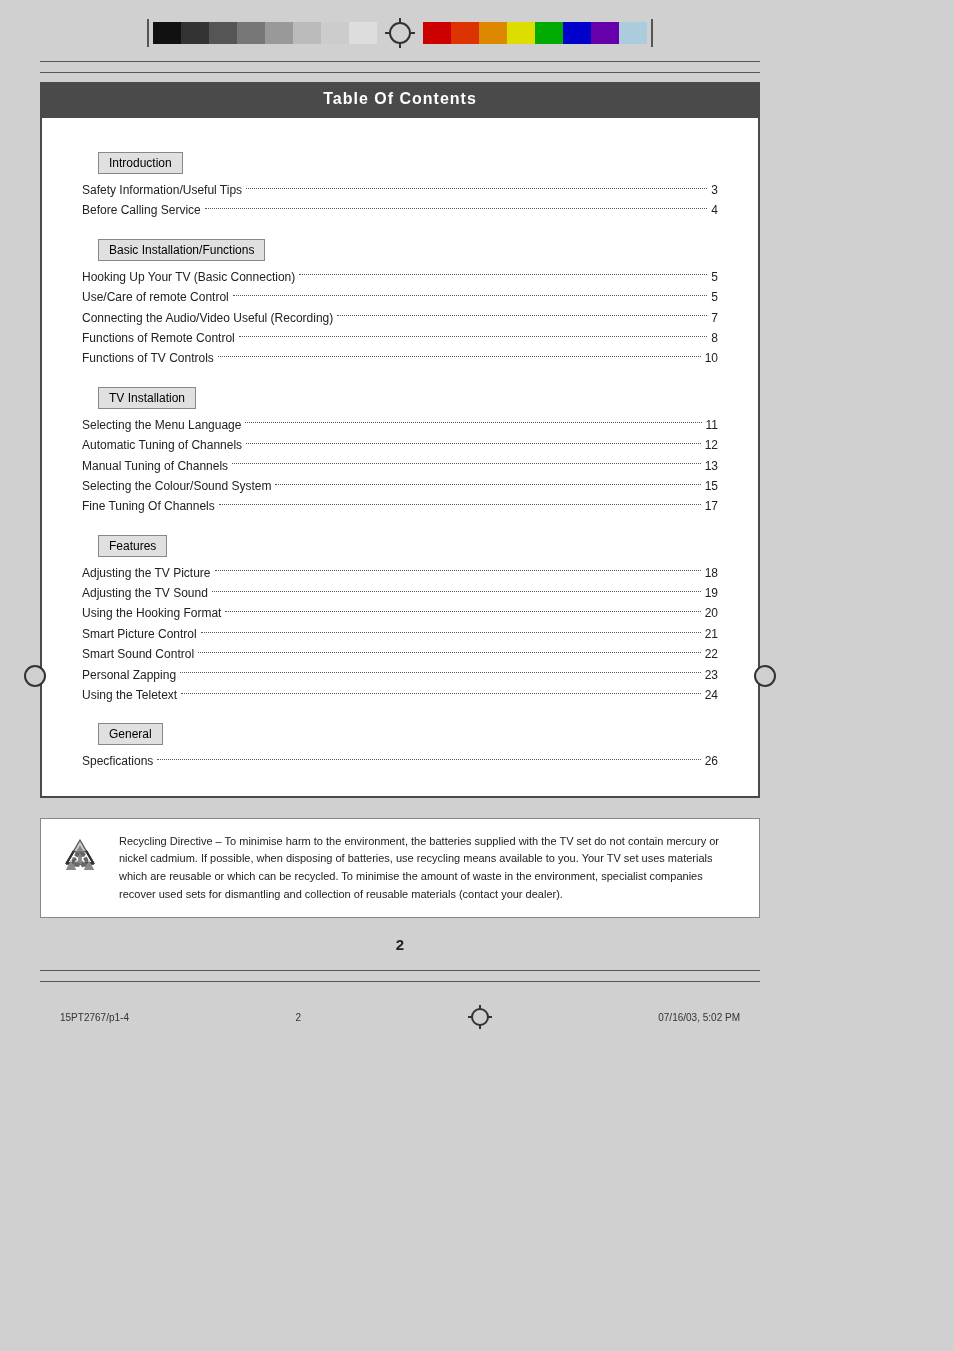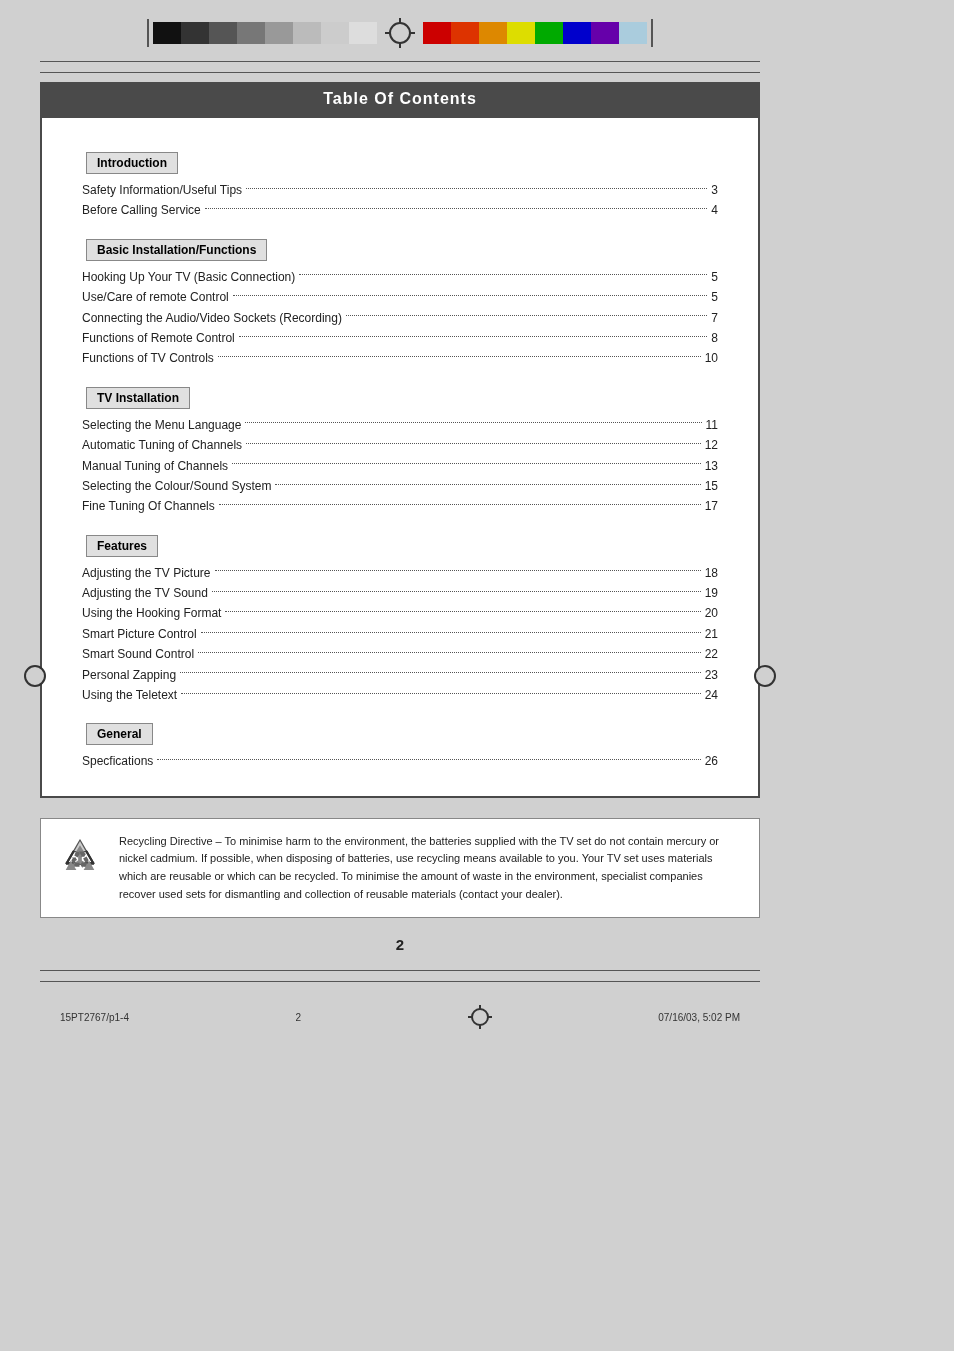--- a/index.html
+++ b/index.html
@@ -107,22 +107,22 @@
       padding: 20px 40px 20px 40px;
     }
 
     
     .section-header {
       display: inline-block;
       background: #e0e0e0;
       border: 1px solid #888;
       padding: 3px 10px;
       font-size: 12px;
-      font-weight: bold;
-      margin: 14px 0 6px 4px;
+      font-weight: normal;
+      margin: 14px 0 6px 16px;
     }
 
     
     .toc-entry {
       display: flex;
       align-items: center;
       font-size: 12px;
       line-height: 1.7;
       color: #222;
     }
@@ -291,21 +291,21 @@
           <span class="entry-title">Hooking Up Your TV (Basic Connection)</span>
           <span class="dots"></span>
           <span class="page-num">5</span>
         </div>
         <div class="toc-entry">
           <span class="entry-title">Use/Care of remote Control</span>
           <span class="dots"></span>
           <span class="page-num">5</span>
         </div>
         <div class="toc-entry">
-          <span class="entry-title">Connecting the Audio/Video Sockets (Recording)</span>
+          <span class="entry-title">Connecting the Audio/Video Useful (Recording)</span>
           <span class="dots"></span>
           <span class="page-num">7</span>
         </div>
         <div class="toc-entry">
           <span class="entry-title">Functions of Remote Control</span>
           <span class="dots"></span>
           <span class="page-num">8</span>
         </div>
         <div class="toc-entry">
           <span class="entry-title">Functions of  TV Controls</span>

